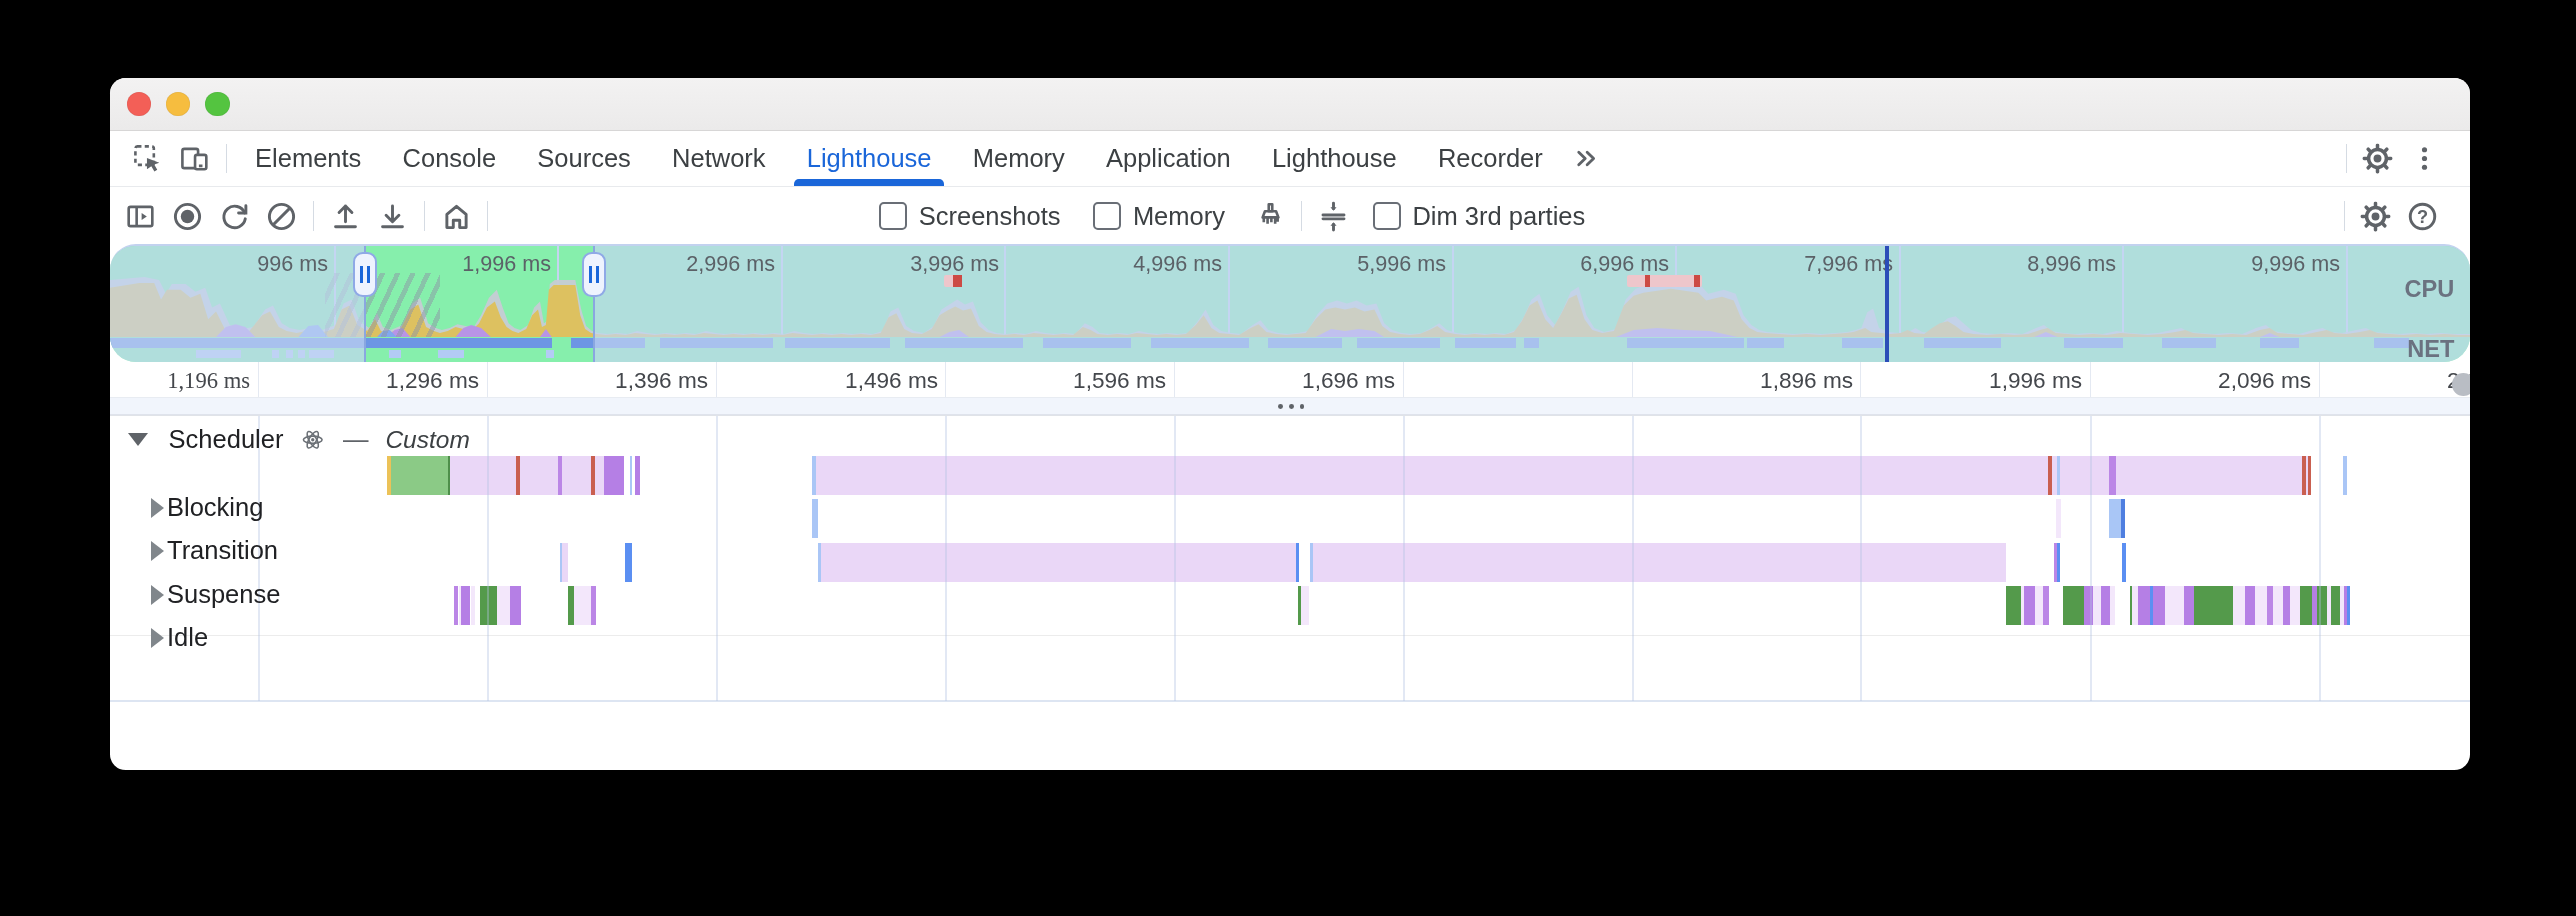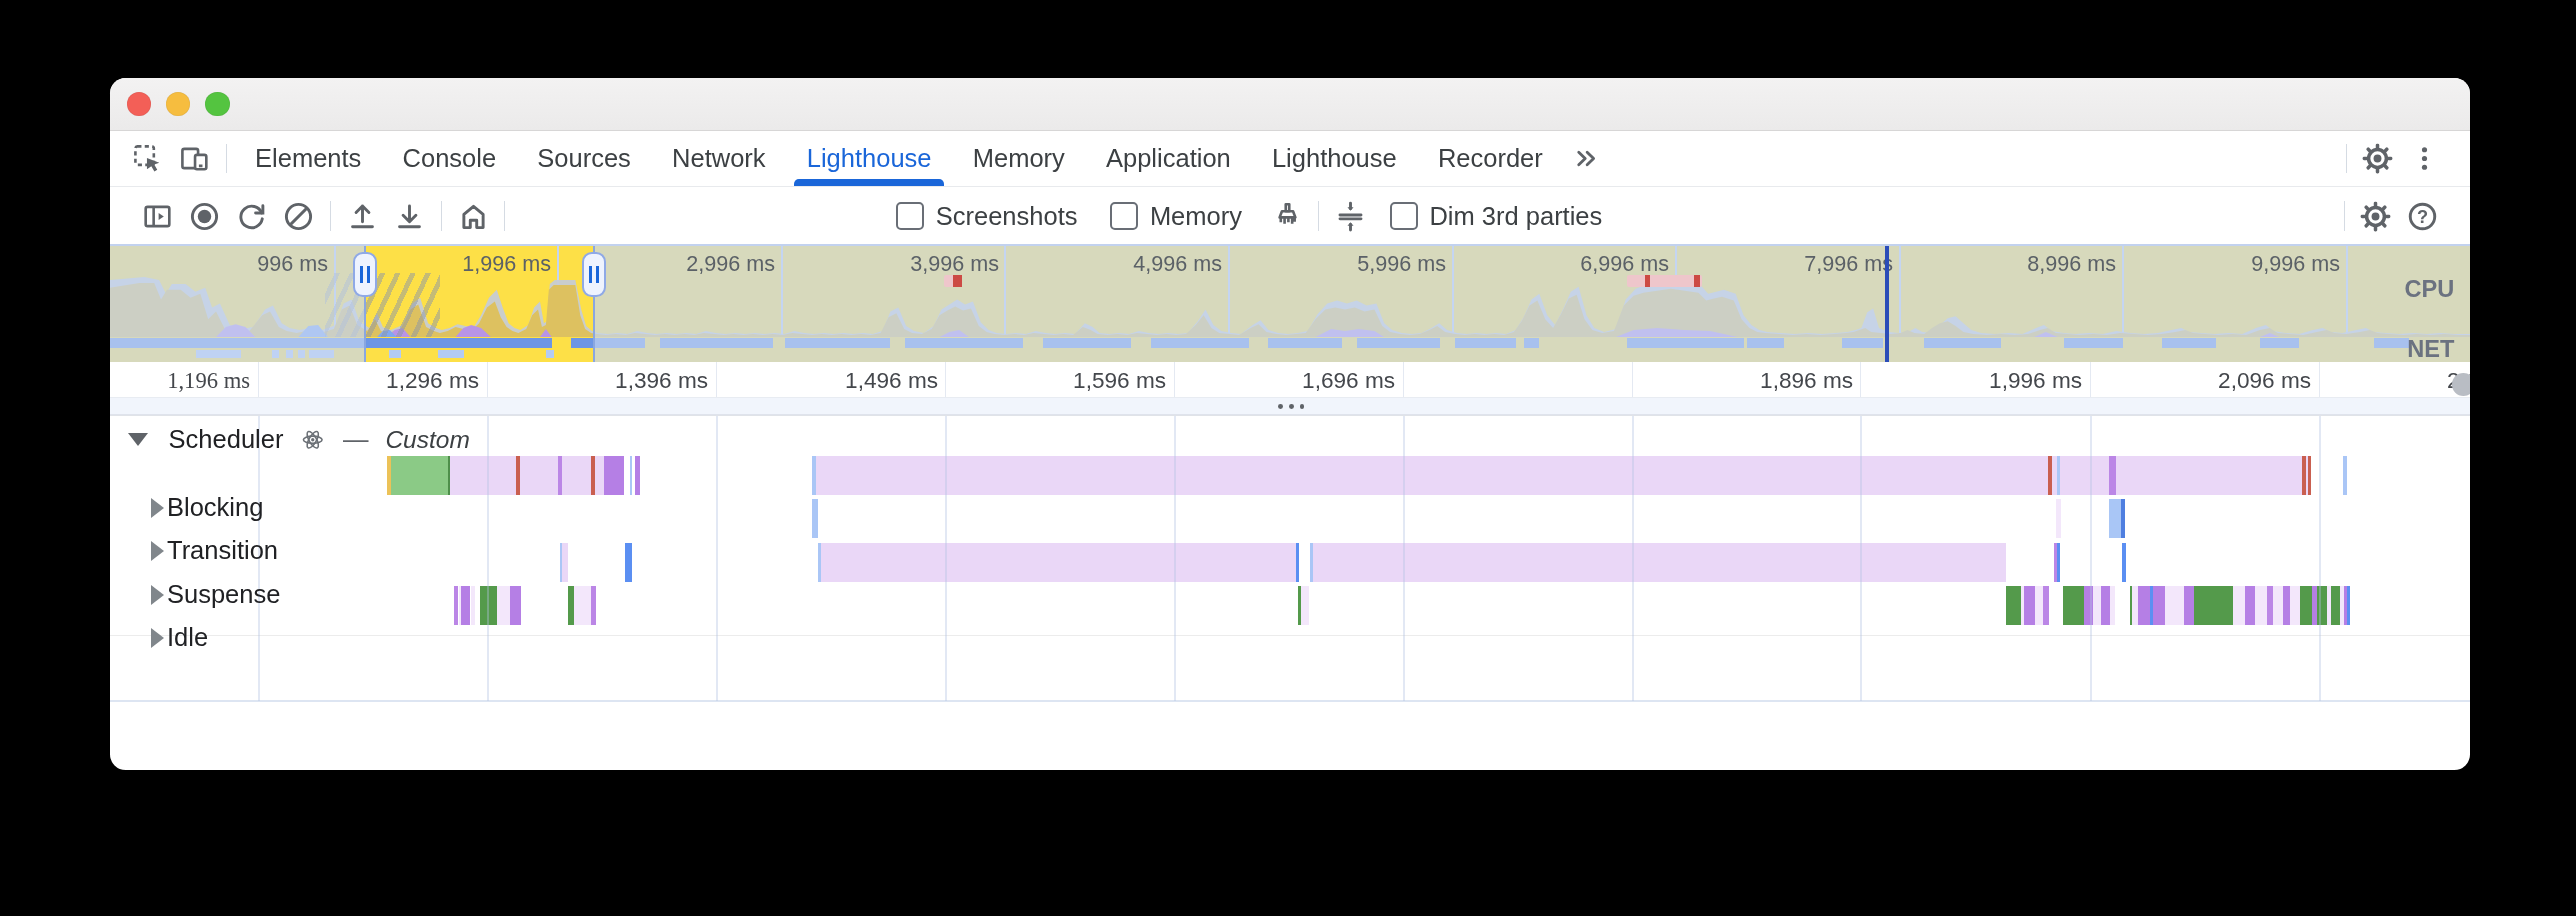--- a/index.html
+++ b/index.html
@@ -18,28 +18,28 @@
   .tbtn{width:47px;height:43px;display:flex;align-items:center;justify-content:center;border-radius:5.9px;flex:0 0 auto;}
   .vsep{width:1px;height:29.5px;background:#d5dbe3;margin:0 7.9px;flex:0 0 auto;}
   .tabs{display:flex;align-items:stretch;height:100%;}
   .tab{display:flex;align-items:center;padding:0 20.6px;font-size:25.5px;color:#3c4043;position:relative;white-space:nowrap;}
   .tab.active{color:#1a66d9;}
   .tab.active::after{content:"";position:absolute;left:7.9px;right:7.9px;bottom:0;height:6.9px;
                      background:#1a66d9;border-radius:4.9px 4.9px 0 0;}
   .tab-right{margin-left:auto;display:flex;align-items:center;padding-right:21.6px;}
   
   .toolbar{position:absolute;left:0;top:110px;width:100%;height:56px;background:#fff;
-           display:flex;align-items:center;padding-left:24px;box-sizing:border-box;}
+           display:flex;align-items:center;padding-left:7px;box-sizing:border-box;}
   .cbwrap{display:flex;align-items:center;gap:11.8px;flex:0 0 auto;}
   .cb{width:23.6px;height:23.6px;border:2.5px solid #696e76;border-radius:4.9px;background:#fff;flex:0 0 auto;}
   .cblabel{font-size:25.5px;color:#3c4043;white-space:nowrap;}
   .tool-right{margin-left:auto;display:flex;align-items:center;padding-right:23.6px;}
   
-  .overview{position:absolute;left:0;top:166px;width:100%;height:118px;background:#fde047;
-            border-top:2px solid #c2d2ef;box-sizing:border-box;overflow:hidden;}
+  .overview{position:absolute;left:0;top:166px;width:100%;height:118px;background:#86efac;
+            border-top:2px solid #c2d2ef;box-sizing:border-box;overflow:hidden;border-radius:26px;}
   .ov-inner{position:absolute;left:0;top:0;width:2360px;height:116px;}
   .ov-line{position:absolute;top:0;width:2px;height:90px;background:#c5d4f0;}
   .ov-label{position:absolute;top:4.9px;width:216px;text-align:right;font-size:21.6px;color:#5b6167;}
   .cpu-svg{position:absolute;left:0;top:26.5px;}
   .hatch{position:absolute;top:26.5px;height:64px;
          background:repeating-linear-gradient(115deg,rgba(255,255,255,0) 0 8.8px,rgba(140,150,166,.5) 8.8px 13.7px);}
   .longtask{position:absolute;top:28.5px;height:12.8px;background:#eec6cb;border-radius:2px;}
   .lt-mark{position:absolute;top:0;height:12.8px;background:#cc4a44;}
   .net-seg{position:absolute;top:92px;height:9.8px;background:#6d96e4;}
   .net-tick{position:absolute;top:104px;height:7.9px;background:#b3cbf5;}

